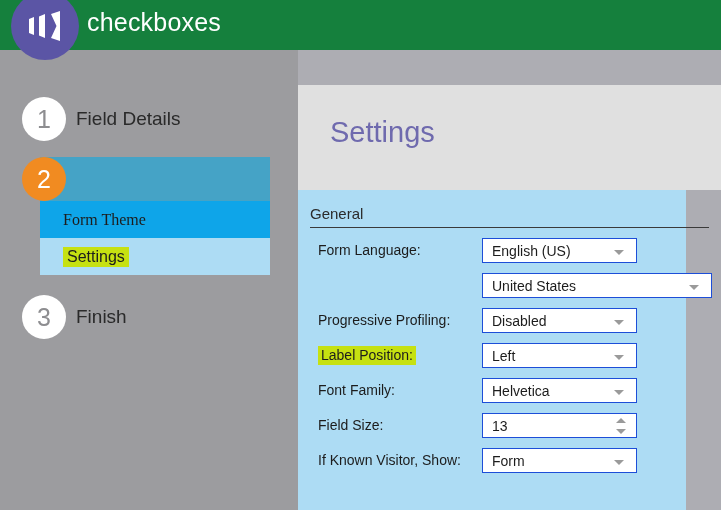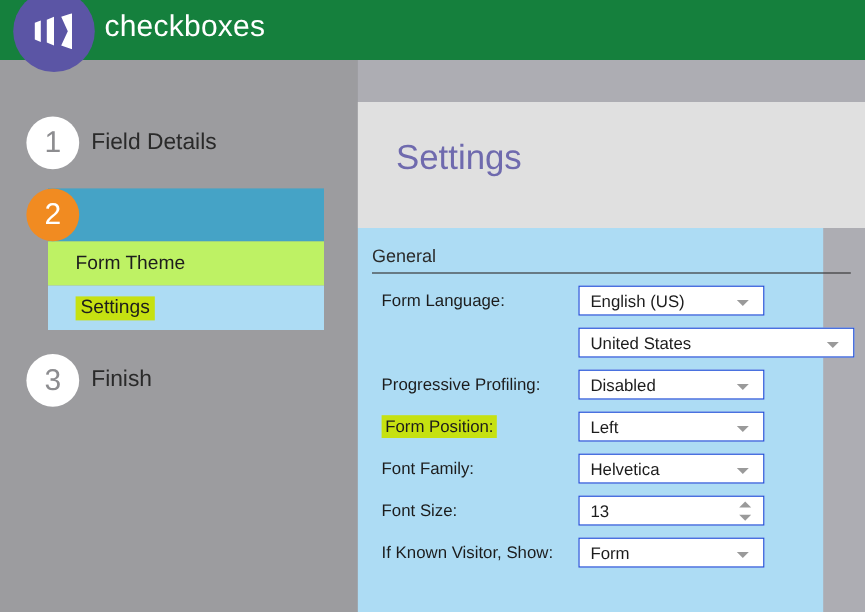--- a/index.html
+++ b/index.html
@@ -120,21 +120,21 @@
   .subitem {
     position: absolute;
     left: 40px;
     width: 230px;
     height: 37px;
     line-height: 37px;
     font-size: 16px;
     color: #1d1d1d;
   }
   .subitem .txt { position: absolute; left: 23px; top: 0; }
-  .subitem.plain { background: #bef264; }
+  .subitem.plain { background: #0ea5e9; font-family: Liberation Serif, serif; }
   .subitem.current { background: #addcf4; }
   .hl-green {
     background: #c6e111;
     padding: 1px 4px 2px 4px;
   }
 
   
   .main {
     position: absolute;
     left: 298px;
@@ -287,35 +287,35 @@
             </div>
           </div>
           <div class="row" style="top: 118px;">
             <div class="row-label">Progressive Profiling:</div>
             <div class="control" style="width: 155px;">
               <span class="val">Disabled</span>
               <span class="chev"></span>
             </div>
           </div>
           <div class="row" style="top: 153px;">
-            <div class="row-label"><span class="hl-green">Form Position:</span></div>
+            <div class="row-label"><span class="hl-green">Label Position:</span></div>
             <div class="control" style="width: 155px;">
               <span class="val">Left</span>
               <span class="chev"></span>
             </div>
           </div>
           <div class="row" style="top: 188px;">
             <div class="row-label">Font Family:</div>
             <div class="control" style="width: 155px;">
               <span class="val">Helvetica</span>
               <span class="chev"></span>
             </div>
           </div>
           <div class="row" style="top: 223px;">
-            <div class="row-label">Font Size:</div>
+            <div class="row-label">Field Size:</div>
             <div class="control" style="width: 155px;">
               <span class="val">13</span>
               <span class="spin">
                 <span class="up"></span>
                 <span class="dn"></span>
               </span>
             </div>
           </div>
           <div class="row" style="top: 258px;">
             <div class="row-label">If Known Visitor, Show:</div>

